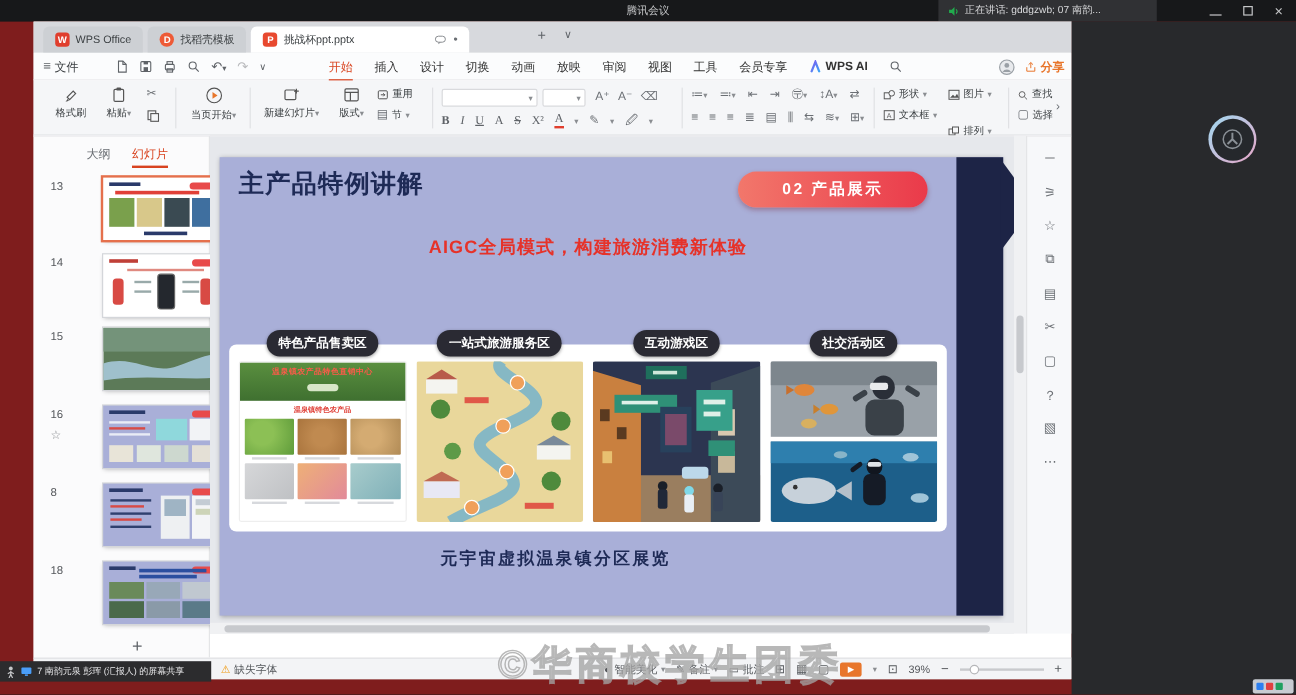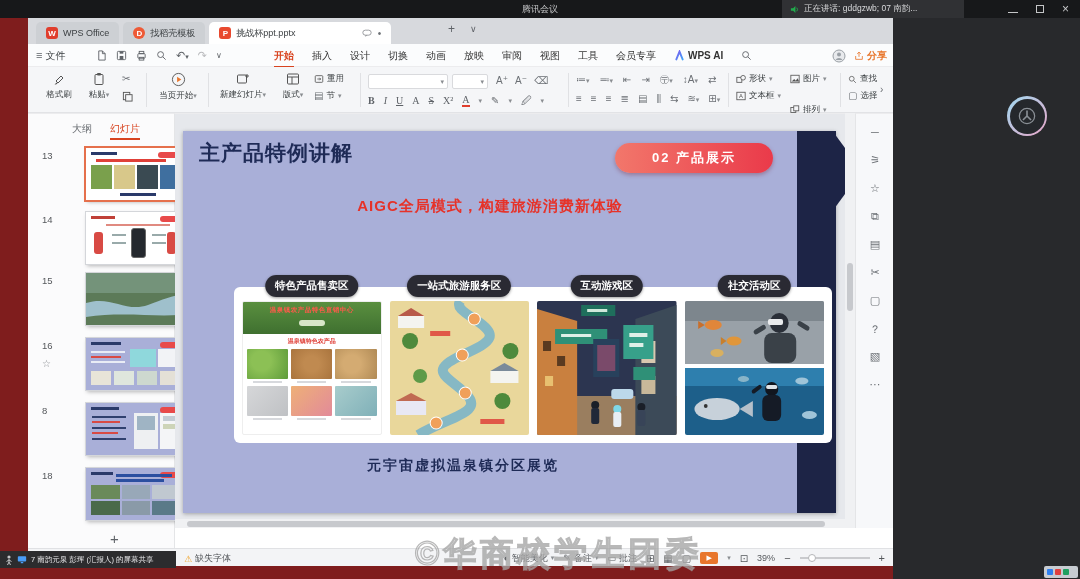--- a/index.html
+++ b/index.html
@@ -29,21 +29,21 @@
   .bar-ic{color:#5f6368;font-size:11px;line-height:1;}
   #tab-plus{left:420px;top:5px;font-size:12px;color:#5f6368;}
   #tab-chev{left:442px;top:7px;font-size:9px;color:#5f6368;}
   
   #menubar{left:0;top:26px;width:865px;height:23px;background:#fbfcfd;border-bottom:1px solid #ececee;}
   #file-btn{left:8px;top:0;height:23px;display:flex;align-items:center;gap:3px;font-size:10px;color:#3c4043;}
   #quick-icons{left:68px;top:0;height:23px;display:flex;align-items:center;gap:9px;}
   #quick-icons svg,#quick-icons span{color:#5f6368;}
   #menus{left:246px;top:0;height:23px;display:flex;align-items:center;gap:18px;}
   .menu-item{font-size:10px;color:#333;position:relative;}
-  .menu-item.active{color:#d8431f;font-weight:bold;}
+  .menu-item.active{color:#d8431f;font-weight:normal;}
   .menu-item.active::after{content:"";position:absolute;left:0;right:0;bottom:-5px;height:2px;background:#d8431f;}
   #ai-item{display:flex;align-items:center;gap:3px;font-size:10px;color:#333;font-weight:bold;}
   #menu-right{right:6px;top:0;height:23px;display:flex;align-items:center;gap:8px;}
   #share-btn{display:flex;align-items:center;gap:3px;color:#e8762c;font-size:10px;font-weight:bold;}
   
   #ribbon{left:0;top:49px;width:865px;height:46px;background:#f5f6f8;border-bottom:1px solid #e2e3e6;}
   .rdiv{top:6px;width:1px;height:34px;background:#e0e1e4;}
   .bigbtn{display:flex;flex-direction:column;align-items:center;justify-content:center;gap:3px;font-size:8.5px;color:#3c4043;}
   .bigbtn svg{display:block;}
   .sm{font-size:8.5px;color:#3c4043;display:flex;align-items:center;gap:3px;}
@@ -60,21 +60,21 @@
   .thumb.sel{box-shadow:0 0 0 2px #e5704c,1px 2px 4px rgba(0,0,0,.3);}
   .band{position:absolute;right:0;top:0;bottom:0;width:8px;background:#1d2446;}
   .rpill{position:absolute;right:12px;top:4px;width:20px;height:6px;border-radius:3px;background:#e84a4a;}
   
   #canvas{left:147px;top:95px;width:670px;height:415px;background:#e6e8ec;border-top:1px solid #ececee;overflow:hidden;}
   #slide{left:8px;top:17px;width:653px;height:382px;background:#a9afd8;box-shadow:0 1px 4px rgba(0,0,0,.3);}
   #slide-title{left:16px;top:8px;font-size:21px;font-weight:bold;color:#1e2a56;letter-spacing:1px;}
   #badge{left:432px;top:12px;width:158px;height:30px;border-radius:16px;background:linear-gradient(90deg,#f2776b,#ea3a4a);color:#fff;font-size:13px;font-weight:bold;display:flex;align-items:center;justify-content:center;letter-spacing:2px;box-shadow:0 2px 4px rgba(120,40,60,.4);}
   #subtitle{left:0;top:66px;width:614px;text-align:center;font-size:15px;font-weight:bold;color:#e63229;letter-spacing:1px;}
   #deco-band{left:614px;top:0;width:39px;height:382px;background:#1d2446;}
-  #card{left:8px;top:156px;width:598px;height:156px;background:#fff;border-radius:6px;display:flex;gap:8px;padding:14px 8px 8px;margin-left:43px;}
+  #card{left:8px;top:156px;width:598px;height:156px;background:#fff;border-radius:6px;display:flex;gap:8px;padding:14px 8px 8px;}
   .col{position:relative;flex:1;}
   .spill{position:absolute;top:-26px;left:50%;transform:translateX(-50%);height:22px;background:#2a2a33;color:#fff;font-size:10.5px;font-weight:bold;border-radius:11px;display:flex;align-items:center;white-space:nowrap;padding:0 10px;box-shadow:0 1px 3px rgba(0,0,0,.4);}
   .pimg{width:100%;height:100%;overflow:hidden;border-radius:2px;position:relative;}
   #caption{left:0;top:326px;width:560px;text-align:center;font-size:14px;font-weight:bold;color:#1e2a56;letter-spacing:2px;}
   
   .mk-banner{height:32px;background:linear-gradient(180deg,#5a8f3f,#3f7030);position:relative;}
   .mk-banner-txt{position:absolute;left:0;top:4px;width:100%;text-align:center;font-size:6.5px;color:#ff5a4a;font-weight:bold;letter-spacing:.5px;}
   .mk-btn{position:absolute;left:50%;transform:translateX(-50%);top:18px;width:26px;height:6px;border-radius:3px;background:#d8e6c8;}
   .mk-title{text-align:center;font-size:6px;color:#e04038;margin-top:3px;font-weight:bold;}
   .mk-grid{display:grid;grid-template-columns:1fr 1fr 1fr;gap:3px;padding:3px 4px;}

